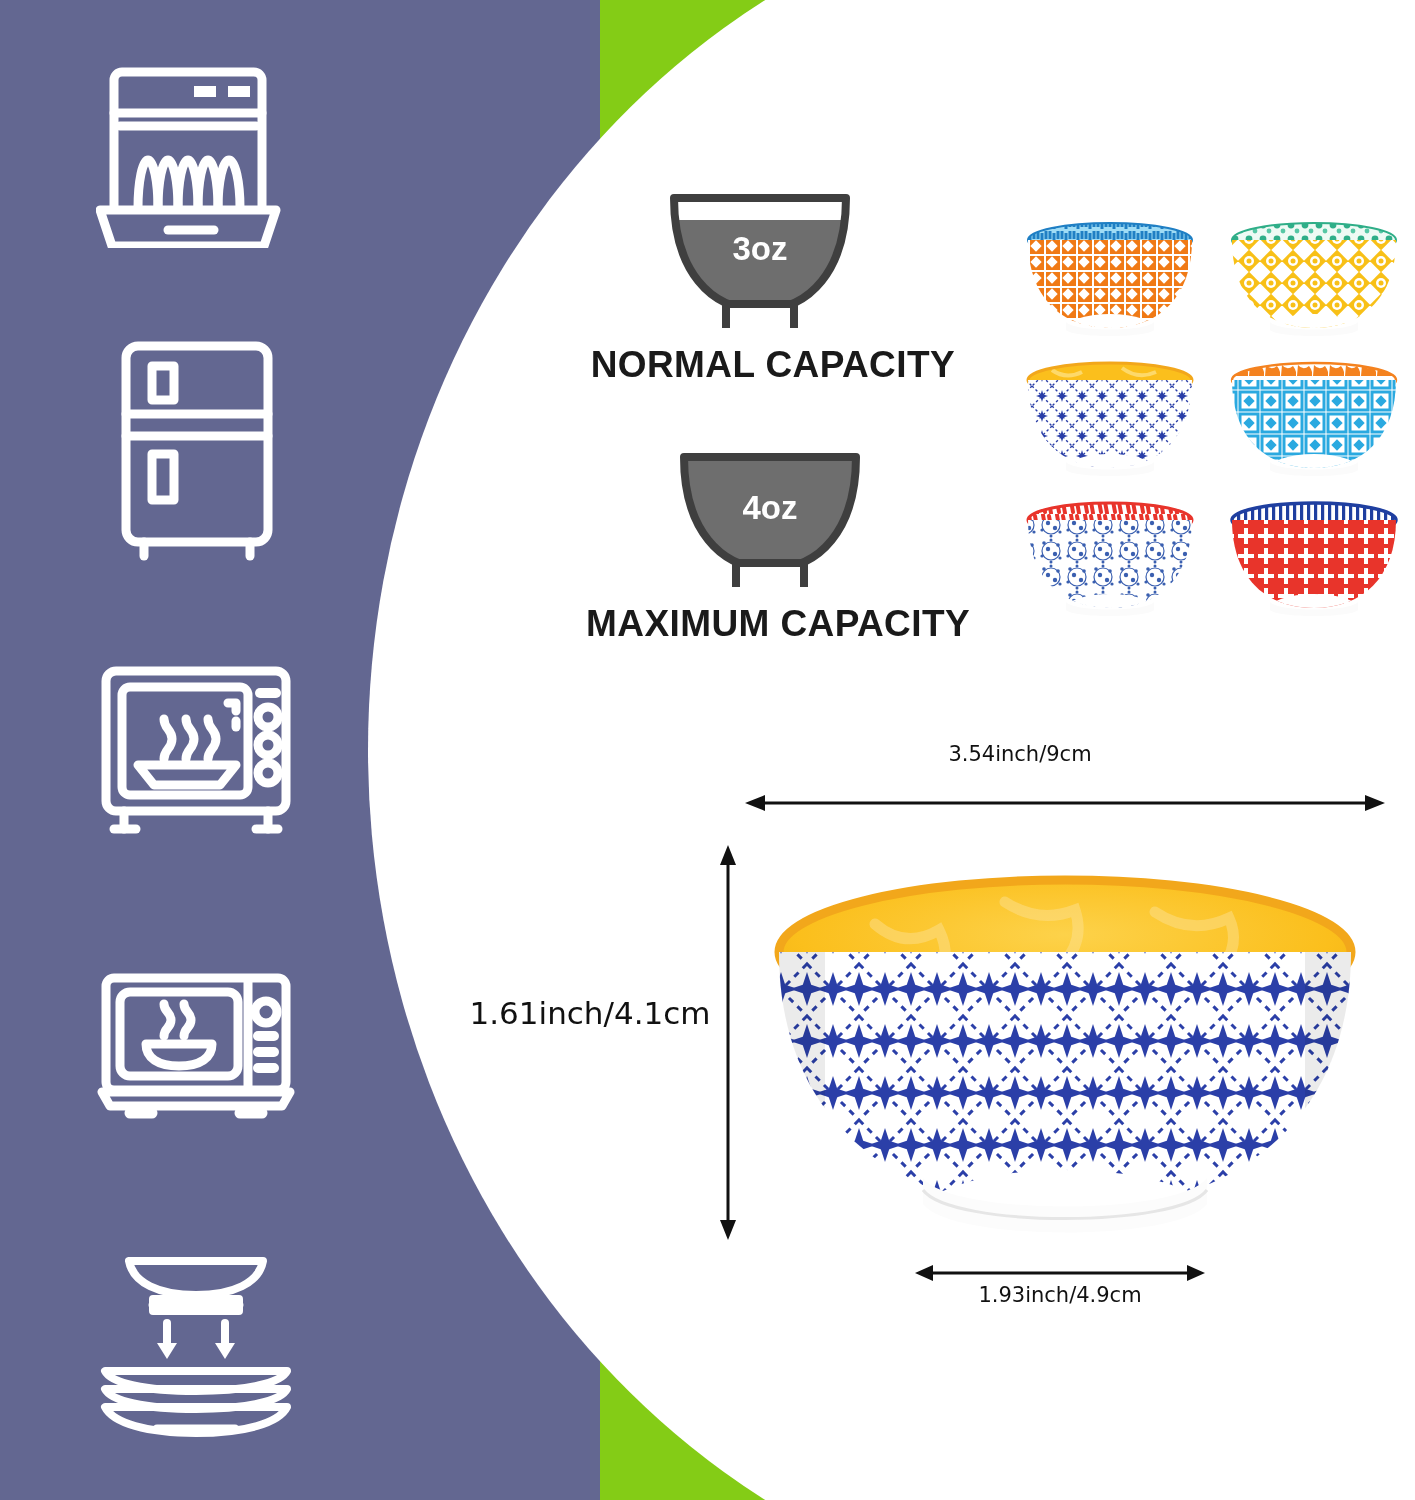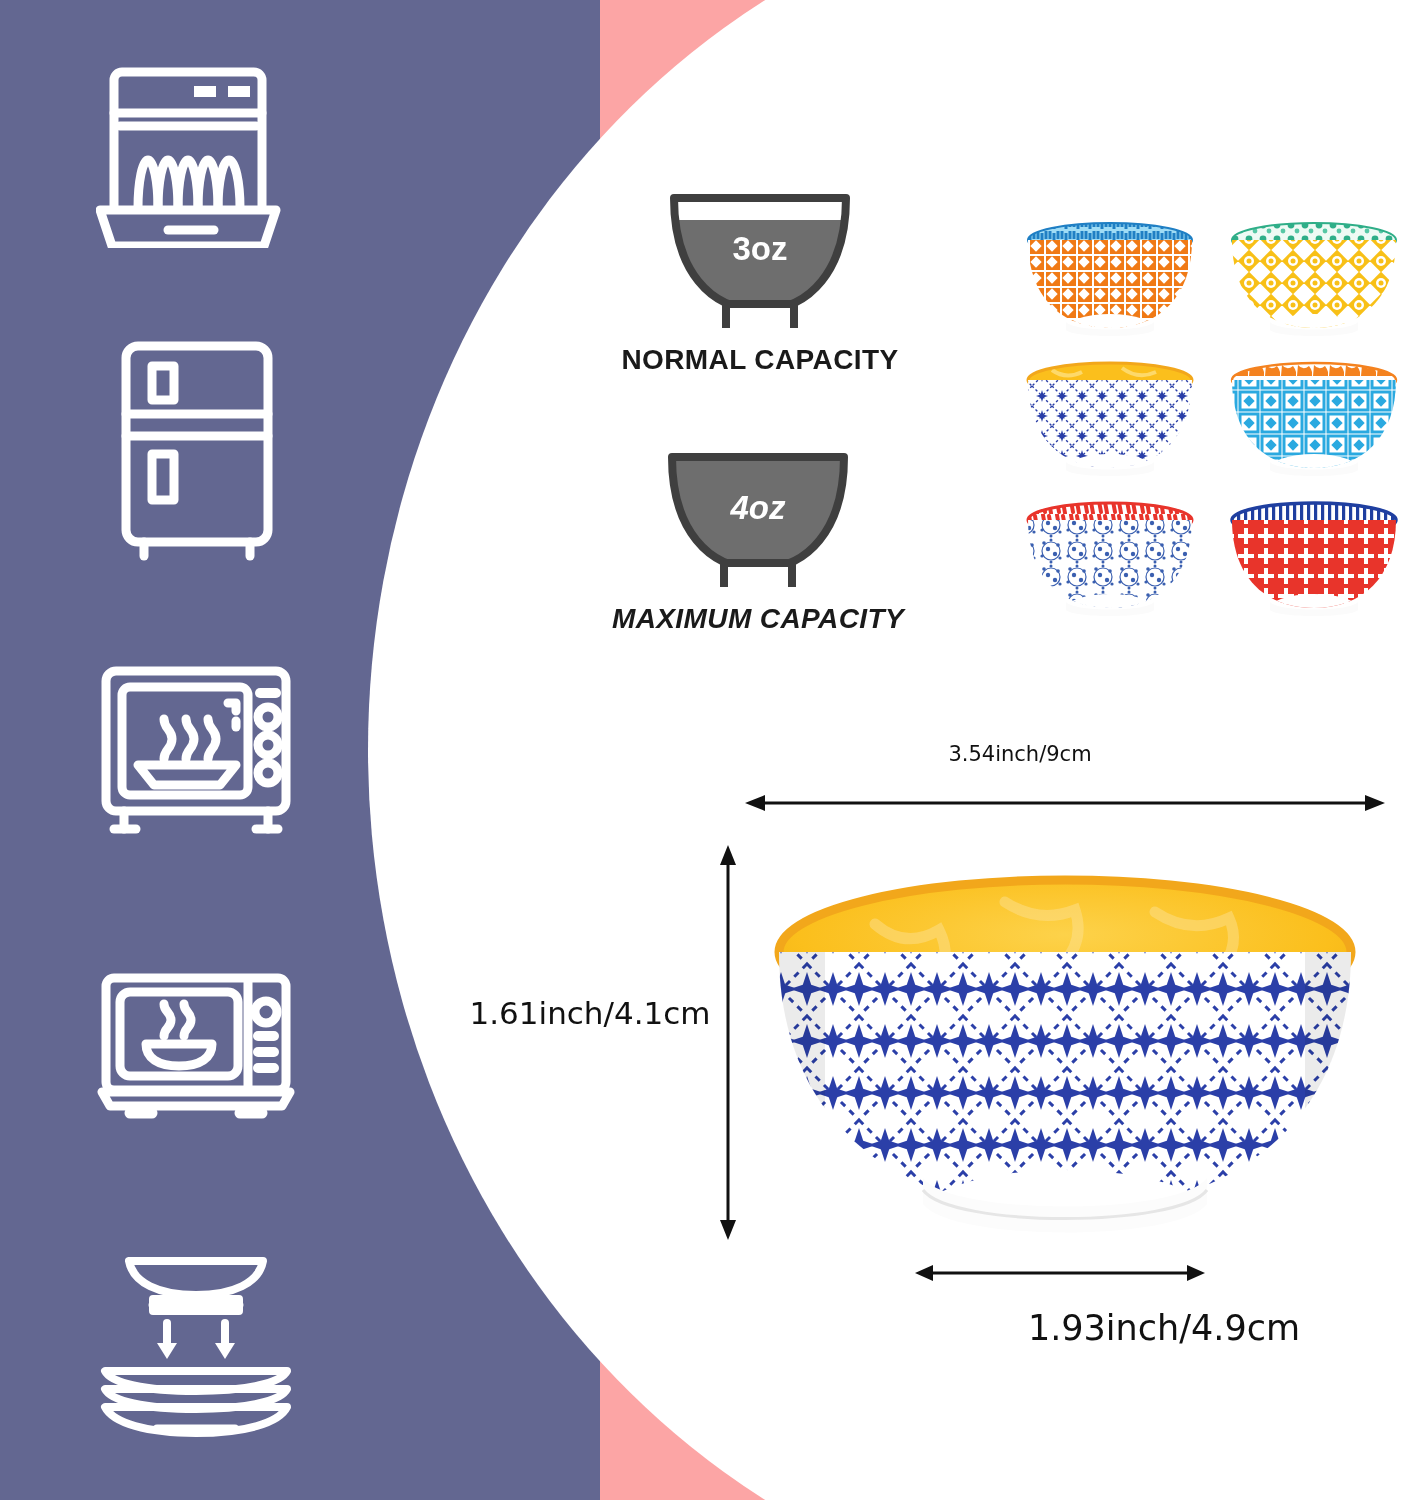--- a/index.html
+++ b/index.html
@@ -3,21 +3,21 @@
 <meta charset="utf-8">
 <style>
   html,body{margin:0;padding:0;}
   body{
     width:1415px;height:1500px;
     background:#ffffff;
     font-family:"Liberation Sans", sans-serif;
     overflow:hidden;
     position:relative;
   }
-  .stage{position:absolute;inset:0;overflow:hidden;background:#fca5a5;}
+  .stage{position:absolute;inset:0;overflow:hidden;background:#84cc16;}
 
   
   .purple-panel{
     position:absolute;left:0;top:0;width:600px;height:1500px;
     background:#636791;
   }
   .white-ellipse{
     position:absolute;
     left:368px;top:-118px;
     width:1600px;height:1736px;
@@ -36,25 +36,25 @@
   .feature-icon{
     width:230px;height:205px;
     display:flex;align-items:center;justify-content:center;
     margin-left:-8px;
   }
   .feature-icon svg{display:block;}
 
   
   .capacity-block{position:absolute;}
   .cap-normal{left:565px;top:178px;width:390px;}
-  .cap-max{left:558px;top:437px;width:400px;font-style:italic;}
+  .cap-max{left:570px;top:437px;width:400px;}
   .cap-icon{display:flex;justify-content:center;}
   .cap-label{
-    text-align:center;
-    font-size:28px;
+    text-align:right;
+    font-size:37px;
     font-weight:bold;
     color:#1a1a1a;
     letter-spacing:.4px;
     margin-top:16px;
     white-space:nowrap;
   }
   .cap-max .cap-label{margin-top:16px;}
 
   
   .bowl-grid{
@@ -81,22 +81,22 @@
   }
   .dim-left{position:absolute;left:8px;top:95px;width:40px;height:395px;}
   .dim-left-label{
     position:absolute;left:-250px;top:245px;width:280px;
     text-align:center;font-size:31px;color:#111;
     font-family:"DejaVu Sans", sans-serif;
     white-space:nowrap;
   }
   .dim-bottom{position:absolute;left:215px;top:508px;width:290px;height:30px;}
   .dim-bottom-label{
-    position:absolute;left:120px;top:558px;width:480px;
-    text-align:right;font-size:35px;color:#111;
+    position:absolute;left:120px;top:533px;width:480px;
+    text-align:center;font-size:21px;color:#111;
     font-family:"DejaVu Sans", sans-serif;
     white-space:nowrap;
   }
   .dim-svg{display:block;width:100%;height:100%;overflow:visible;}
 </style>
 </head>
 <body>
 
 <div class="stage">
 

